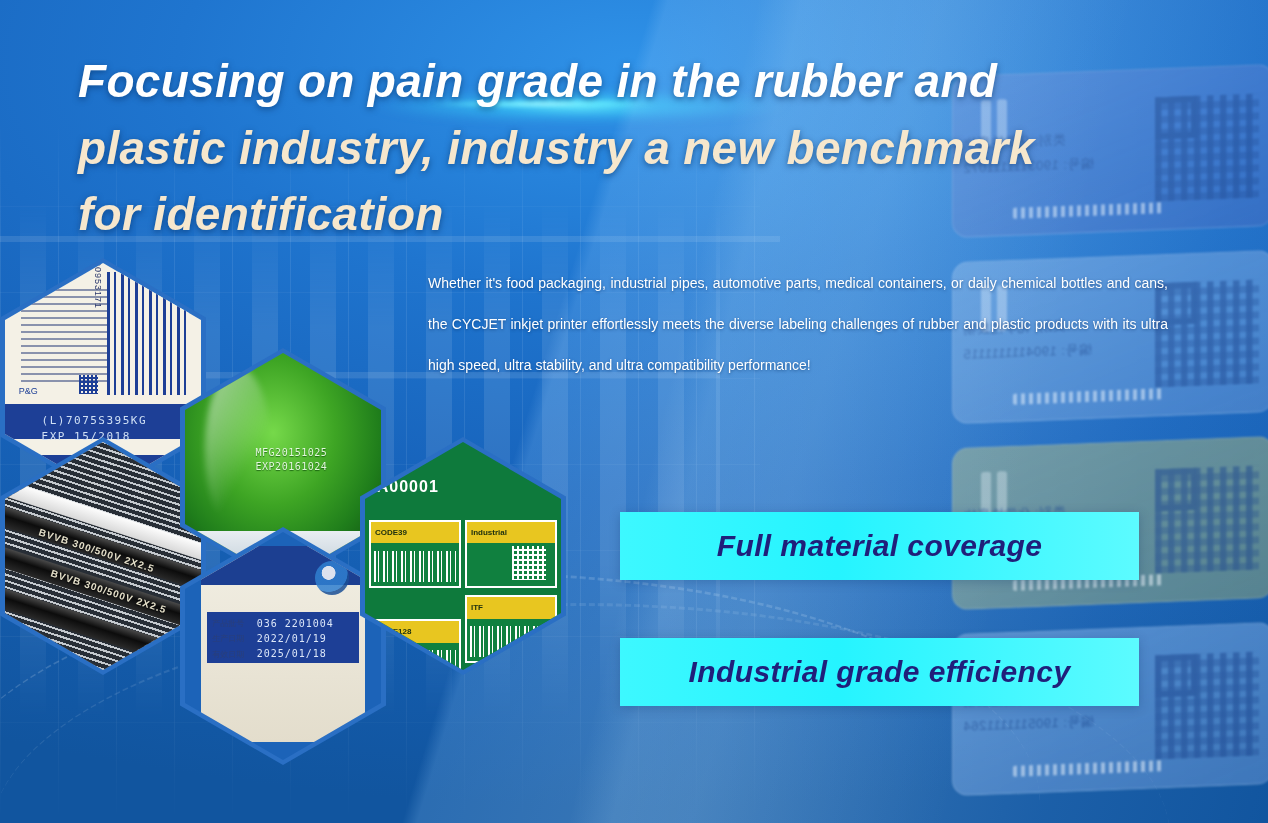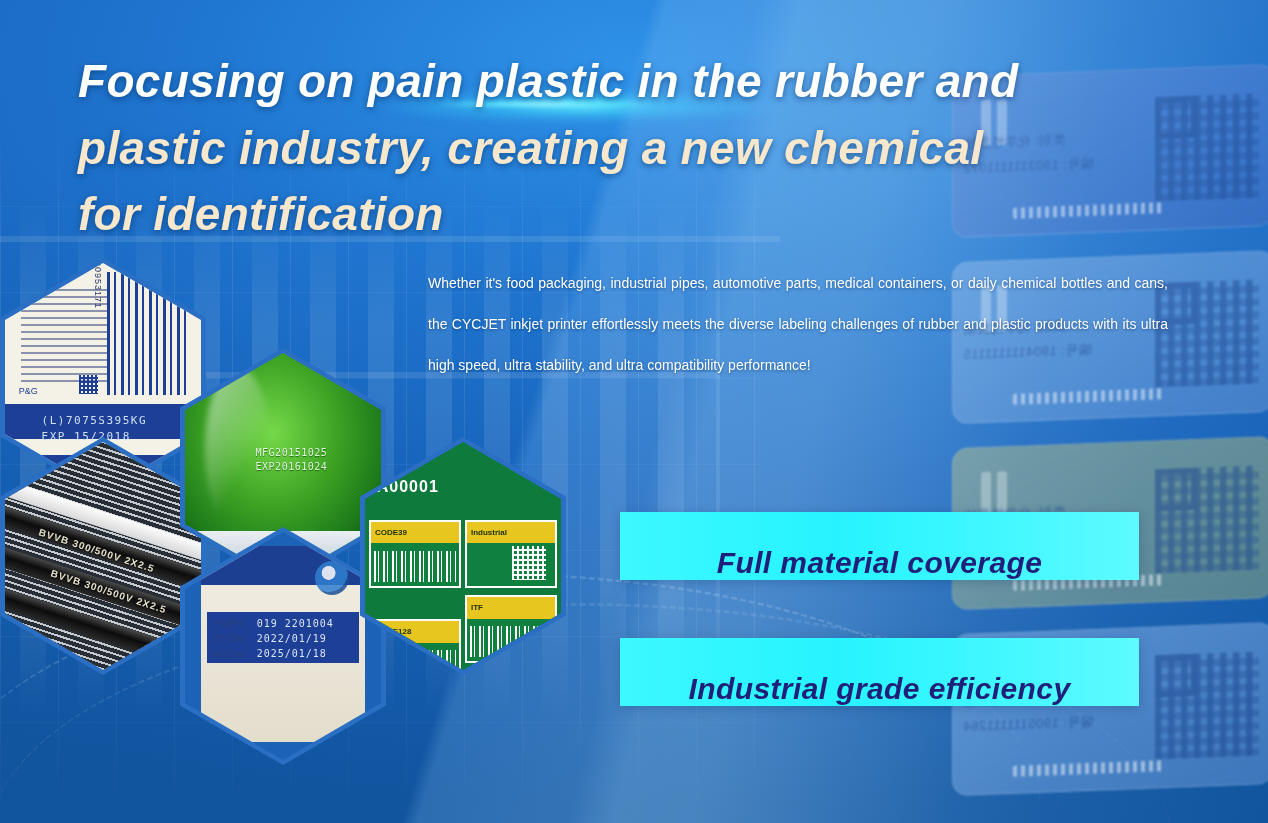--- a/index.html
+++ b/index.html
@@ -162,21 +162,21 @@
 
   
   .body-copy{position:absolute;left:428px;top:263px;width:740px;
     color:#ffffff;font-size:14px;line-height:41px;text-align:justify;
     text-shadow:0 1px 3px rgba(0,40,90,.55);}
   .body-copy p{margin:0;}
 
   
   .banner{position:absolute;left:620px;width:519px;height:68px;
     background:linear-gradient(90deg,#3df8ff 0%, #25f4ff 42%, #5cfbff 100%);
-    display:flex;align-items:flex-end;justify-content:center;
+    display:flex;align-items:center;justify-content:center;
     box-shadow:0 2px 10px rgba(0,40,90,.25);}
   .banner span{color:#201f7a;font-size:30px;font-weight:bold;font-style:italic;letter-spacing:.4px;}
   .banner.b1{top:512px;}
   .banner.b2{top:638px;}
 </style>
 </head>
 <body>
 
 <div class="stage">
 
@@ -281,21 +281,21 @@
     </div>
 
     <div class="hex" style="left:216px;top:269px;">
       <div class="hex-in">
         <div class="ph-box">
           <div class="carton">
             <div class="topband"></div>
             <div class="logo"></div>
             <div class="codeband"></div>
             <div class="cn">产品批号<br>生产日期<br>有效日期</div>
-            <div class="code"><span>019 2201004</span><br><span>2022/01/19</span><br><span>2025/01/18</span></div>
+            <div class="code"><span>036 2201004</span><br><span>2022/01/19</span><br><span>2025/01/18</span></div>
           </div>
         </div>
       </div>
     </div>
 
     <div class="hex" style="left:396px;top:179px;">
       <div class="hex-in">
         <div class="ph-pcb">
           <div class="big">A00001</div>
           <div class="cell" style="left:2%;top:34%;">
@@ -314,22 +314,22 @@
             <div class="hdr">ITF</div>
             <div class="bc"></div>
           </div>
         </div>
       </div>
     </div>
 
   </div>
 
   <div class="headline">
-    <span class="l1">Focusing on pain plastic in the rubber and</span>
-    <span class="l2">plastic industry, creating a new chemical</span>
+    <span class="l1">Focusing on pain grade in the rubber and</span>
+    <span class="l2">plastic industry, industry a new benchmark</span>
     <span class="l3">for identification</span>
   </div>
 
   <div class="body-copy">
     <p>Whether it's food packaging, industrial pipes, automotive parts, medical containers, or daily chemical bottles and cans, the CYCJET inkjet printer effortlessly meets the diverse labeling challenges of rubber and plastic products with its ultra high speed, ultra stability, and ultra compatibility performance!</p>
   </div>
 
   <div class="banner b1">
     <span>Full material coverage</span>
   </div>

